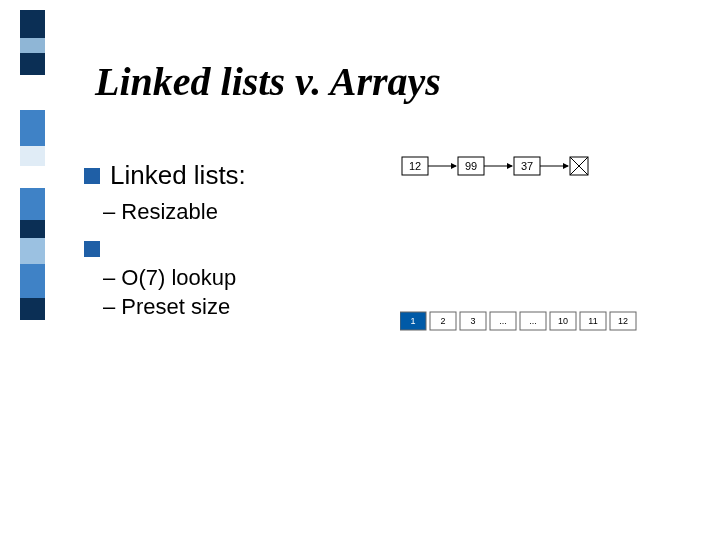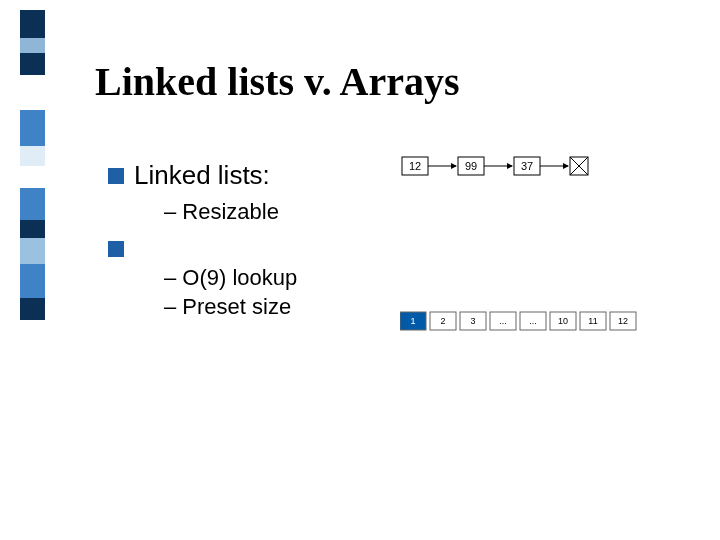--- a/index.html
+++ b/index.html
@@ -17,24 +17,25 @@
     top: 0;
     width: 50px;
     height: 540px;
   }
   .title {
     position: absolute;
     left: 95px;
     top: 58px;
     font-size: 40px;
     color: #000;
+    font-style: italic;
   }
   .content {
     position: absolute;
-    left: 108px;
+    left: 84px;
     top: 150px;
     width: 560px;
     color: #000;
   }
   .top-item {
     display: flex;
     align-items: center;
     margin-bottom: 6px;
     margin-top: 10px;
   }
@@ -43,21 +44,21 @@
     height: 16px;
     background: #1f5fa6;
     margin-right: 10px;
     flex-shrink: 0;
   }
   .top-label {
     font-family: Arial, Helvetica, sans-serif;
     font-size: 26px;
   }
   .sub-list {
-    margin-left: 56px;
+    margin-left: 19px;
     margin-bottom: 14px;
   }
   .sub-item {
     font-family: Arial, Helvetica, sans-serif;
     font-size: 22px;
     line-height: 1.35;
   }
   .ll-diagram {
     position: absolute;
     left: 400px;
@@ -94,21 +95,21 @@
     <div class="top-label">Linked lists:</div>
   </div>
   <div class="sub-list">
     <div class="sub-item">– <span>Resizable</span></div>
   </div>
 
   <div class="top-item">
     <div class="square-bullet"></div>
   </div>
   <div class="sub-list">
-    <div class="sub-item">– <span>O(9) lookup</span></div>
+    <div class="sub-item">– <span>O(7) lookup</span></div>
     <div class="sub-item">– <span>Preset size</span></div>
   </div>
 
 </div>
 
 <svg class="ll-diagram" width="220" height="30">
   <defs>
     <marker id="arrow" markerWidth="6" markerHeight="6" refX="5" refY="3" orient="auto">
       <path d="M0,0 L6,3 L0,6 Z" fill="#000"></path>
     </marker>

